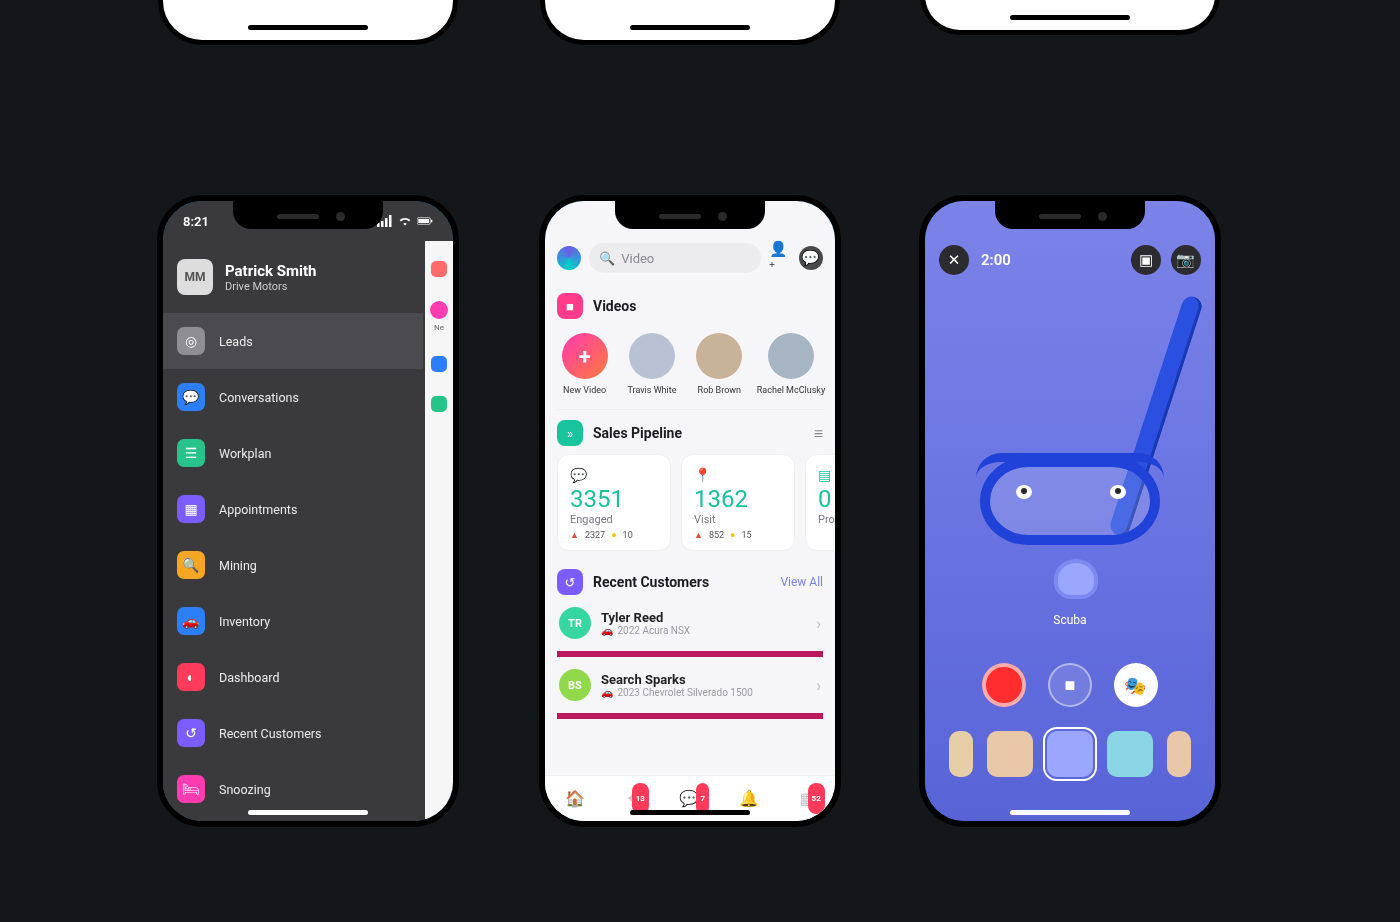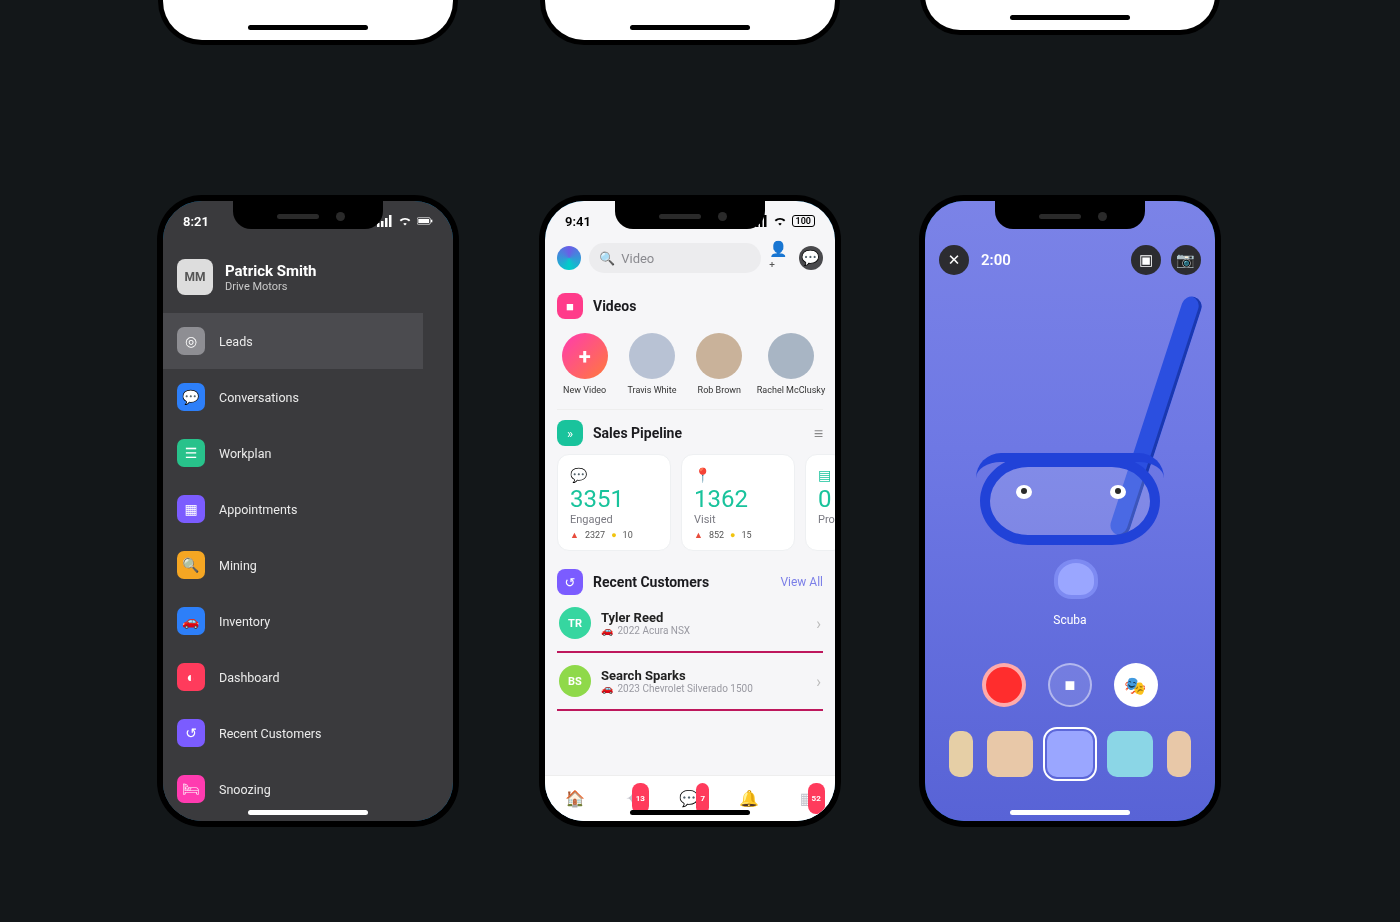--- a/index.html
+++ b/index.html
@@ -51,21 +51,21 @@
   #phone2 .pipe-cards { display:flex; gap:10px; margin-top:8px; }
   #phone2 .pcard { flex:0 0 114px; background:#fff; border:1px solid #eef0f2; border-radius:12px; padding:12px 12px 10px; position:relative; }
   #phone2 .pcard .picon { color:#19c39c; font-size:14px; }
   #phone2 .pcard .pnum { font-size:24px; font-weight:400; color:#19c39c; margin-top:2px; }
   #phone2 .pcard .plab { font-size:11px; color:#7a7a82; }
   #phone2 .pcard .pstat { font-size:9px; color:#555; margin-top:4px; display:flex; gap:6px; align-items:center; }
   #phone2 .tri-up{ color:#e74c3c;}
   #phone2 .dot-y { color:#f1c40f;}
   #phone2 .rc-head { display:flex; align-items:center; justify-content:space-between; margin-top:18px; }
   #phone2 .viewall { font-size:12px; color:#7b7fe8; }
-  #phone2 .cust-row { display:flex; align-items:center; gap:10px; padding:12px 2px; border-bottom:2px solid #be185d; }
+  #phone2 .cust-row { display:flex; align-items:center; gap:10px; padding:12px 2px; border-bottom:6px solid #be185d; }
   #phone2 .cust-badge { width:32px; height:32px; border-radius:50%; display:flex; align-items:center; justify-content:center; color:#fff; font-size:11px; font-weight:700; }
   #phone2 .cust-name { font-size:13px; font-weight:700; color:#222; }
   #phone2 .cust-sub { font-size:10px; color:#9a9aa2; display:flex; align-items:center; gap:4px; }
   #phone2 .chev { margin-left:auto; color:#bbb; font-size:16px; }
   #phone2 .tabbar { position:absolute; bottom:0; left:0; right:0; height:46px; background:#fff; border-top:1px solid #eee; display:flex; justify-content:space-around; align-items:center; z-index:15; }
   #phone2 .tab { position:relative; color:#c4c4cc; font-size:16px; }
   #phone2 .tab.active { color:#19c39c; }
   #phone2 .tab .tbadge { position:absolute; top:-6px; right:-10px; background:#ff3b5c; color:#fff; font-size:8px; font-weight:700; border-radius:8px; padding:11px 4px; min-width:12px; text-align:center; }
 
   
@@ -128,20 +128,29 @@
             <path d="M9 11L11 9c-1.1-1.1-2.9-1.1-4 0L9 11zM3 5c3.3-3.3 8.7-3.3 12 0l-1.5 1.5c-2.5-2.5-6.5-2.5-9 0L3 5z" fill="currentColor"></path>
           </svg>
         <svg class="ic" viewBox="0 0 24 12">
             <rect x="0" y="1" width="20" height="10" rx="2" stroke="currentColor" fill="none"></rect>
             <rect x="2" y="3" width="16" height="6" fill="currentColor"></rect>
             <rect x="21" y="4" width="2" height="4" fill="currentColor"></rect>
           </svg>
       </span>
     </div>
 
+    <div class="bg-peek">
+      <div class="peek-dot" style="background:#ff6b6b"></div>
+      <div style="display:flex;flex-direction:column;align-items:center;gap:4px">
+        <div class="peek-dot" style="background:#ff3bb0;border-radius:50%;width:18px;height:18px"></div>
+        <span style="font-size:8px;color:#666">Ne</span>
+      </div>
+      <div class="peek-dot" style="background:#2d7ff9"></div>
+      <div class="peek-dot" style="background:#28c28b"></div>
+    </div>
 
     <div class="menu-panel">
       <div class="profile">
         <div class="badge">MM</div>
         <div>
           <div class="name">Patrick Smith</div>
           <div class="sub">Drive Motors</div>
         </div>
       </div>
 
@@ -186,35 +195,20 @@
         
       </div>
     </div>
   </div>
   <div class="home-indicator" style="background:#fff"></div>
 </div>
 
 <div id="phone2" class="phone" style="left:540px; top:196px;">
   <div class="notch"></div>
   <div class="screen">
-    <div class="status-bar">
-      <span>9:41</span>
-      <span class="status-right">
-        <svg class="ic" viewBox="0 0 16 12">
-            <rect x="0" y="8" width="2.5" height="4" fill="currentColor"></rect>
-            <rect x="4" y="6" width="2.5" height="6" fill="currentColor"></rect>
-            <rect x="8" y="3" width="2.5" height="9" fill="currentColor"></rect>
-            <rect x="12" y="0" width="2.5" height="12" fill="currentColor"></rect>
-          </svg>
-        <svg class="ic" viewBox="0 0 18 12">
-            <path d="M9 11L11 9c-1.1-1.1-2.9-1.1-4 0L9 11zM3 5c3.3-3.3 8.7-3.3 12 0l-1.5 1.5c-2.5-2.5-6.5-2.5-9 0L3 5z" fill="currentColor"></path>
-          </svg>
-        <span style="border:1px solid #000;border-radius:3px;padding:0 3px;font-size:9px;display:flex;align-items:center">100</span>
-      </span>
-    </div>
 
     <div class="topbar">
       <div class="logo-dot"></div>
       <div class="search">
         <span>🔍</span>
         <span>Video</span>
       </div>
       <div class="top-icon">👤⁺</div>
       <div class="top-icon" style="background:#4a4a4d;border-radius:50%;color:#fff;width:24px;height:24px">💬</div>
     </div>

